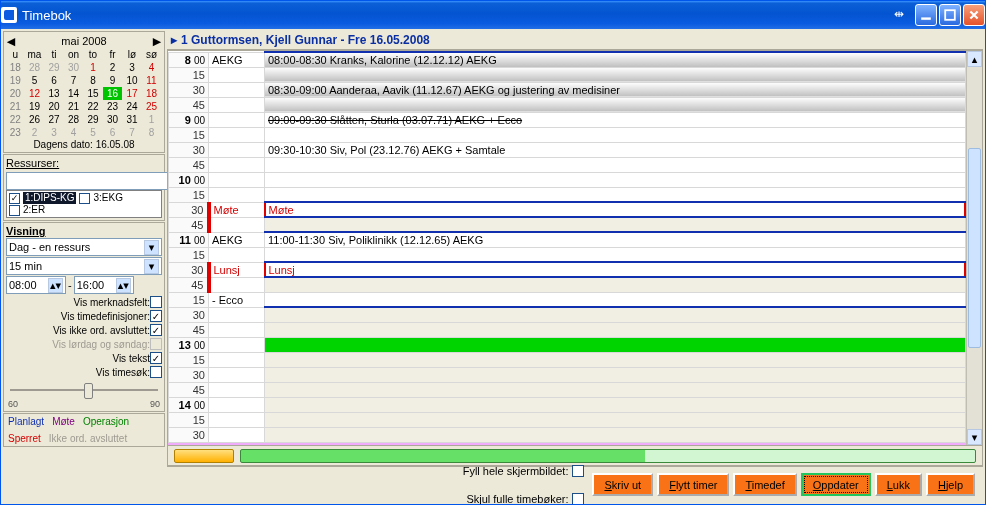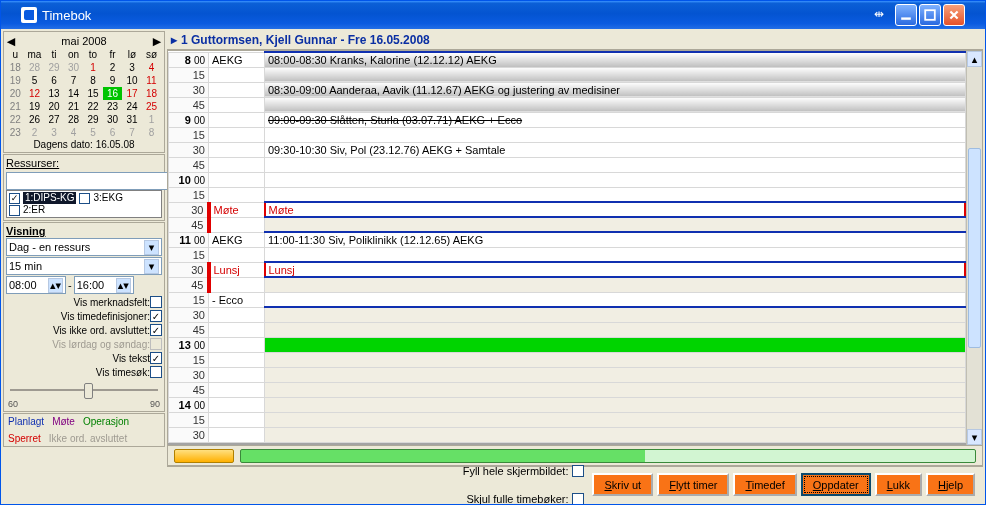--- a/index.html
+++ b/index.html
@@ -1,18 +1,18 @@
 <!DOCTYPE html>
 <html><head>
 <meta charset="utf-8">
 <style>
   * { box-sizing: border-box; }
   body { margin:0; font-family: Tahoma, Arial, sans-serif; font-size:11px; background:#d4d0c8; color:#000; }
   .window { width:986px; height:505px; border:1px solid #0055ea; background:#ece9d8; display:flex; flex-direction:column; }
-  .titlebar { height:28px; background:linear-gradient(to bottom,#3a93ff 0%,#0b5fd6 8%,#0454d1 45%,#0a5be0 80%,#236ee6 100%); display:flex; align-items:center; color:#fff; font-size:13px; padding:0 20px; }
+  .titlebar { height:28px; background:linear-gradient(to bottom,#3a93ff 0%,#0b5fd6 8%,#0454d1 45%,#0a5be0 80%,#236ee6 100%); display:flex; align-items:center; color:#fff; font-size:13px; padding:0 0; }
   .titlebar .app-icon { width:16px; height:16px; background:#fff; border-radius:2px; margin-right:5px; position:relative; }
   .titlebar .app-icon::after { content:""; position:absolute; left:3px; top:3px; width:10px; height:10px; background:#0a5be0; border-radius:2px 0 0 2px; }
   .titlebar .title { flex:1; }
   .titlebar .pin { width:16px; height:16px; margin-right:6px; font-size:12px; text-align:center; }
   .win-btn { width:22px; height:22px; margin-left:2px; border:1px solid #fff; border-radius:3px; background:linear-gradient(#7fb2ff,#2a6ae0); display:flex; align-items:center; justify-content:center; position:relative; }
   .win-btn.close { background:linear-gradient(#f7a07a,#e5522a); border-color:#fff; }
   .win-btn svg { width:12px; height:12px; }
   .content { flex:1; display:flex; overflow:hidden; padding:2px; gap:2px; }
   .sidebar { width:162px; display:flex; flex-direction:column; gap:1px; }
   .panel { border:1px solid #aca899; background:#ece9d8; padding:2px; }
@@ -51,21 +51,21 @@
   .chk.dis{ border-color:#bdbdbd; background:#ece9d8; }
   .slider { position:relative; height:20px; background: none; }
   .slider-track { position:absolute; left:4px; right:4px; top:10px; height:2px; background:#9e9a91; }
   .slider-thumb { position:absolute; top:4px; width:9px; height:16px; background:#ece9d8; border:1px solid #808080; border-radius:2px; }
   .tick-labels { display:flex; justify-content:space-between; font-size:9px; color:#555; padding:0 2px; }
   .legend { display:flex; flex-wrap:wrap; gap:6px 8px; padding:2px 4px; font-size:10px; }
   .legend span.swatch { display:inline; }
   
   .main { flex:1; display:flex; flex-direction:column; gap:0; }
   .main-title { color:#0a2fa3; font-weight:bold; font-size:12px; padding:2px 4px; display:flex; align-items:center; gap:4px; border-bottom:1px solid #aca899; }
-  .sched-wrap { flex:1; display:flex; border:1px solid #aca899; background:#a3a3a3; position:relative; }
+  .sched-wrap { flex:1; display:flex; border:1px solid #aca899; background:#f0abfc; position:relative; }
   .sched { flex:1; display:flex; flex-direction:column; overflow:hidden; }
   table.grid { border-collapse:collapse; width:100%; table-layout:fixed; background:#fff; }
   table.grid td { border:1px solid #d8d8d8; height:15px; font-size:11px; padding:0 3px; vertical-align:middle; white-space:nowrap; overflow:hidden; }
   col.time { width:40px; }
   col.cat { width:56px; }
   td.hour { text-align:right; font-weight:bold; background:#fafafa; }
   td.min { text-align:right; color:#333; background:#fafafa; }
   td.cat { border-left:4px solid #49e6e6; }
   td.cat.red { border-left:4px solid #e00000; }
   td.ev { background:#fff; border-left:2px solid #1030b0; border-right:2px solid #1030b0; }
@@ -80,21 +80,21 @@
   .vscroll .arr { height:16px; background:#d9e7ff; border:1px solid #b6c8e2; display:flex; align-items:center; justify-content:center; }
   .vscroll .thumb { margin:1px; height:200px; background:#cde3ff; border:1px solid #9ebce0; border-radius:2px; }
   .barrow { height:20px; display:flex; align-items:center; gap:6px; padding:2px 6px; background:#ece9d8; border:1px solid #aca899; border-top:none; }
   .cap { width:60px; height:14px; border:1px solid #b08000; border-radius:2px; background:linear-gradient(#ffe080,#ffb000); }
   .cap2 { flex:1; height:14px; border:1px solid #3a893a; border-radius:2px; background:linear-gradient(to right,#66e066 0%,#66e066 55%,#d2f5d2 55%,#d2f5d2 100%); }
   
   .bottom { height:36px; border-top:1px solid #aca899; display:flex; align-items:center; justify-content:space-between; padding:4px 8px; background:#ece9d8; }
   .bottom .labels { display:flex; flex-direction:column; align-items:flex-end; gap:16px; font-size:11px; }
   .bottom .labels div { display:flex; align-items:center; gap:4px; }
   .btn3d { border:2px outset #fff; background:#f97316; height:23px; padding:0 10px; font-size:11px; cursor:pointer; }
-  .btn3d.focus { outline:1px dotted #000; outline-offset:-4px; border:2px solid #0c4a6e; }
+  .btn3d.focus { outline:1px dotted #000; outline-offset:-4px; border:2px solid #22c55e; }
 </style>
 </head>
 <body>
 
 <div class="window">
 
   <div class="titlebar">
     <div class="app-icon"></div>
     <div class="title">Timebok</div>
     <div class="pin">⇹</div>

